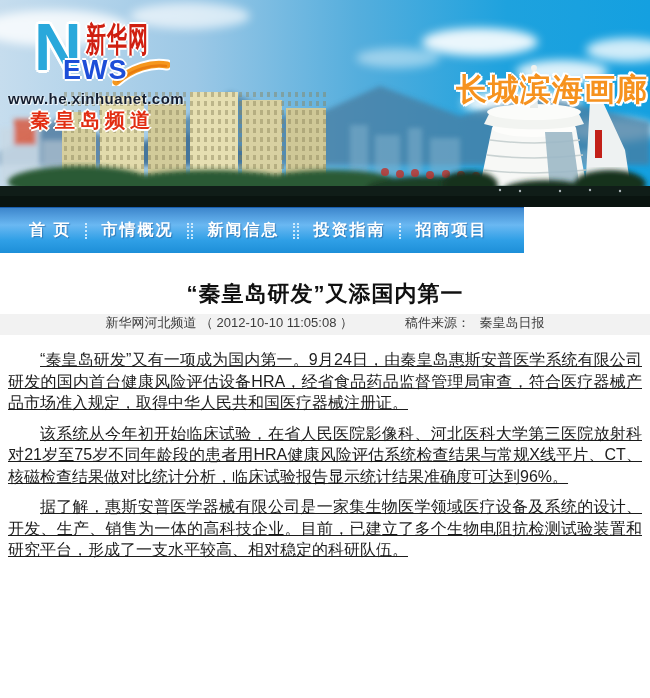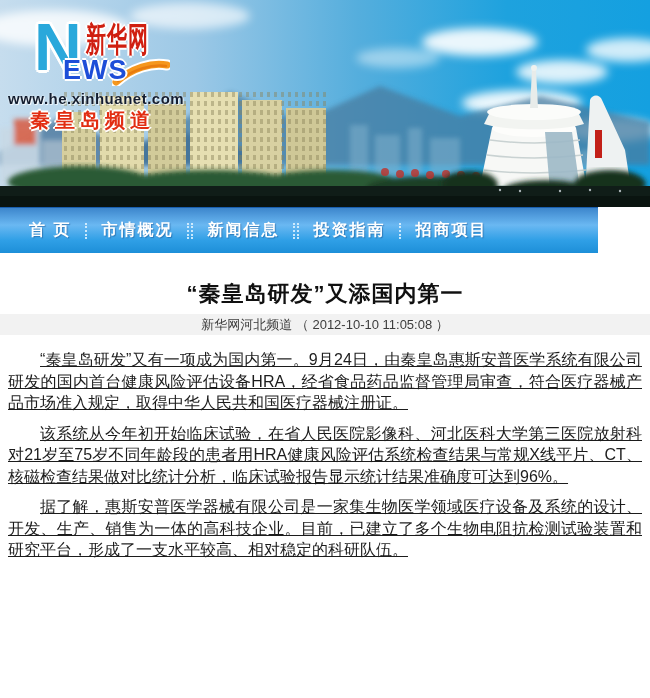--- a/index.html
+++ b/index.html
@@ -60,21 +60,21 @@
     left: 456px; top: 74px;
     font-size: 31px; font-weight: bold; color: #f6921e;
     letter-spacing: 1px;
     text-shadow: -2px 0 0 #fff, 2px 0 0 #fff, 0 -2px 0 #fff, 0 2px 0 #fff,
                  -2px -2px 0 #fff, 2px 2px 0 #fff;
     z-index: 4;
   }
 
   
   .navbar {
-    width: 598px; height: 46px;
+    width: 524px; height: 46px;
     display: flex; align-items: center;
     padding-left: 16px;
     white-space: nowrap; overflow: hidden;
     background: linear-gradient(180deg, #3d86cc 0%, #6ab8f2 38%, #2f9fe6 72%, #1d8fd8 100%);
     border-top: 1px solid #1a5fae;
   }
   .nav-item {
     color: #ffffff; font-weight: bold; font-size: 16px;
     padding: 0 13px; letter-spacing: 2px;
     text-decoration: none; cursor: pointer;
@@ -90,21 +90,21 @@
   
   .article { padding-top: 16px; }
   .article-title {
     margin: 10px 0 5px;
     font-size: 22px; font-weight: bold; color: #101010;
     text-align: center; letter-spacing: 1px;
   }
   .meta-bar {
     width: 650px; height: 21px;
     background: #f2f2f2;
-    display: flex; justify-content: center; align-items: center;
+    display: flex; justify-content: center; align-items: flex-start;
     gap: 52px;
     font-size: 13px; color: #3c3c3c;
   }
   .meta-left, .meta-right { white-space: nowrap; }
   .meta-right .src-val { margin-left: 6px; }
   .article-body {
     padding: 14px 8px 0 8px;
     font-size: 16px; line-height: 21.5px; color: #1c1c1c;
   }
   .article-body p {
@@ -234,20 +234,21 @@
     <span class="ov logo-n">N</span>
     <span class="ov logo-ews">EWS</span>
     <span class="ov logo-brand">新华网</span>
     <svg class="ov swoosh" width="58" height="28" viewBox="0 0 58 28">
       <path d="M4,24 C20,10 40,4 55,7" stroke="#ffffff" stroke-width="11" fill="none" stroke-linecap="round"></path>
       <path d="M4,24 C20,10 40,4 55,7" stroke="#f5971e" stroke-width="7" fill="none" stroke-linecap="round"></path>
       <path d="M6,23 C22,11 40,6 54,8" stroke="#e87c10" stroke-width="2.5" fill="none" stroke-linecap="round"></path>
     </svg>
     <span class="ov logo-channel">秦皇岛频道</span>
     <span class="ov logo-url">www.he.xinhuanet.com</span>
+    <span class="ov banner-slogan">长城滨海画廊</span>
   </div>
 
   <div class="navbar">
     <a class="nav-item">首 页</a>
     <span class="nav-sep"></span>
     <a class="nav-item">市情概况</a>
     <span class="nav-sep"></span>
     <span class="nav-sep"></span>
     <a class="nav-item">新闻信息</a>
     <span class="nav-sep"></span>
@@ -258,20 +259,24 @@
 
   </div>
 
   <div class="article">
     <h1 class="article-title">“秦皇岛研发”又添国内第一</h1>
 
     <div class="meta-bar">
       <span class="meta-left">
         <span>新华网河北频道</span>
         <span>（ 2012-10-10 11:05:08 ）</span>
+      </span>
+      <span class="meta-right">
+        <span>稿件来源：</span>
+        <span class="src-val">秦皇岛日报</span>
       </span>
     </div>
 
     <div class="article-body">
       <p>“秦皇岛研发”又有一项成为国内第一。9月24日，由秦皇岛惠斯安普医学系统有限公司研发的国内首台健康风险评估设备HRA，经省食品药品监督管理局审查，符合医疗器械产品市场准入规定，取得中华人民共和国医疗器械注册证。</p>
       <p>该系统从今年初开始临床试验，在省人民医院影像科、河北医科大学第三医院放射科对21岁至75岁不同年龄段的患者用HRA健康风险评估系统检查结果与常规X线平片、CT、核磁检查结果做对比统计分析，临床试验报告显示统计结果准确度可达到96%。</p>
       <p>据了解，惠斯安普医学器械有限公司是一家集生物医学领域医疗设备及系统的设计、开发、生产、销售为一体的高科技企业。目前，已建立了多个生物电阻抗检测试验装置和研究平台，形成了一支水平较高、相对稳定的科研队伍。</p>
     </div>
   </div>
 

